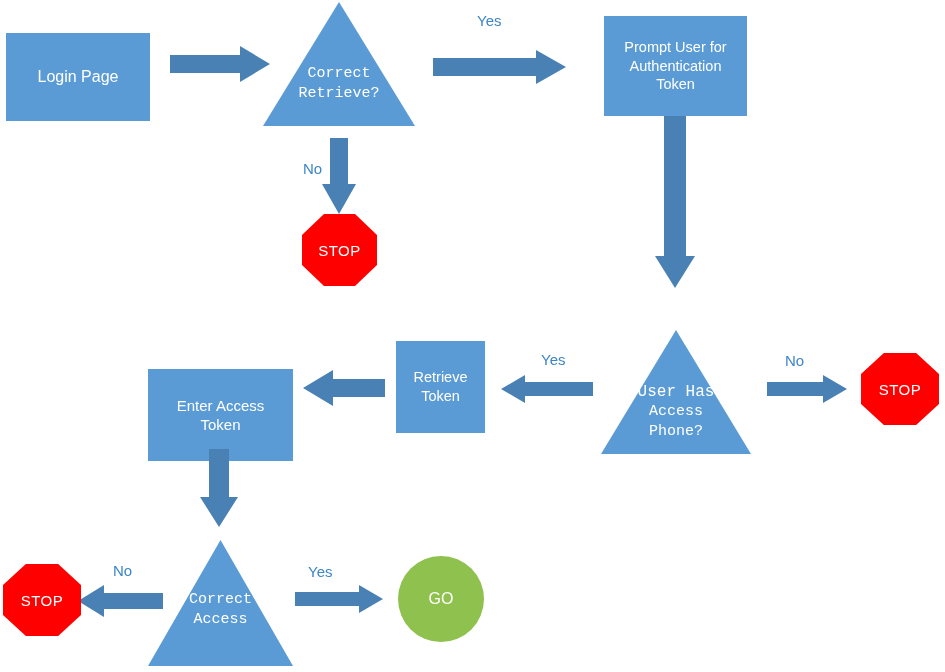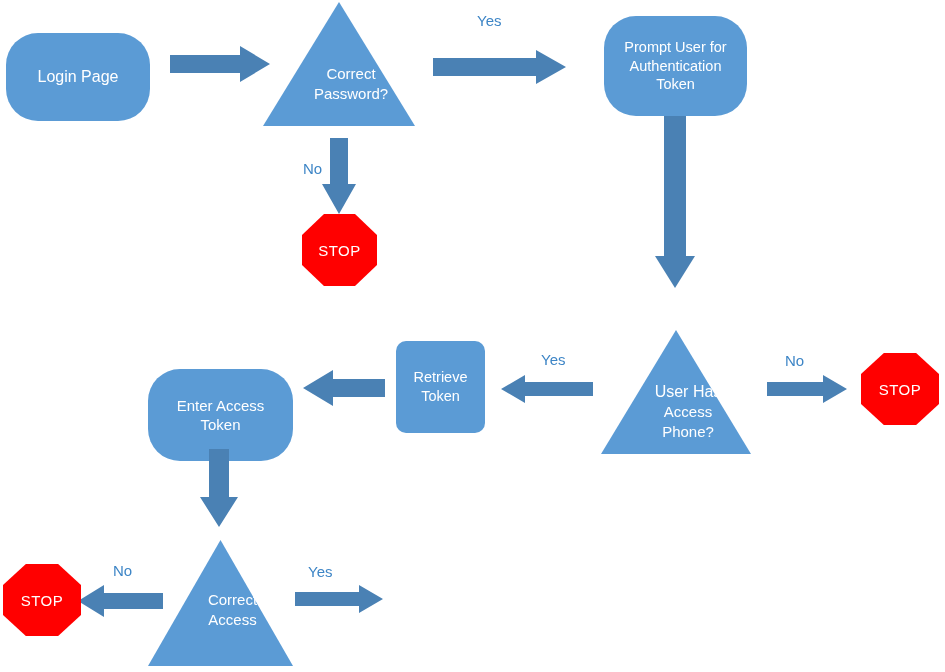--- a/index.html
+++ b/index.html
@@ -22,42 +22,42 @@
     box-sizing: border-box;
     display: flex;
     align-items: center;
     justify-content: center;
     text-align: center;
     color: #ffffff;
     line-height: 1.28;
   }
   .rect {
     background: #5b9bd5;
-    border-radius: 32px;
   }
   .rect-round {
     background: #5b9bd5;
-    border-radius: 10px;
+    border-radius: 0;
   }
   .tri {
     color: #ffffff;
   }
   .tri .tri-shape {
     position: absolute;
     left: 0;
     top: 0;
     width: 100%;
     height: 100%;
   }
   .tri .tri-label {
     position: absolute;
-    left: 12px;
+    left: 0;
     width: 100%;
     text-align: center;
     color: #ffffff;
+    font-family: Liberation Mono, monospace;
   }
   .stop {
     position: absolute;
     display: flex;
     align-items: center;
     justify-content: center;
     color: #ffffff;
     font-weight: normal;
     letter-spacing: 0.5px;
   }
@@ -109,21 +109,21 @@
     <svg width="100" height="36" viewBox="0 0 100 36">
       <polygon points="0,9 70,9 70,0 100,18 70,36 70,27 0,27" fill="#4a81b4"></polygon>
     </svg>
   </div>
 
   <div class="node tri" style="left:263px; top:2px; width:152px; height:124px;">
     <svg class="tri-shape" viewBox="0 0 152 124" preserveAspectRatio="none">
       <polygon points="76,0 152,124 0,124" fill="#5b9bd5"></polygon>
     </svg>
     <span class="tri-label" style="top:62px; font-size:15px;">Correct</span>
-    <span class="tri-label" style="top:82px; font-size:15px;">Password?</span>
+    <span class="tri-label" style="top:82px; font-size:15px;">Retrieve?</span>
   </div>
 
   <div class="edge-label" style="left:477px; top:12px; font-size:15px;">Yes</div>
 
   <div class="arrow" style="left:433px; top:50px; width:133px; height:34px;">
     <svg width="133" height="34" viewBox="0 0 133 34">
       <polygon points="0,8 103,8 103,0 133,17 103,34 103,26 0,26" fill="#4a81b4"></polygon>
     </svg>
   </div>
 
@@ -226,14 +226,17 @@
   </div>
 
   <div class="edge-label" style="left:308px; top:563px; font-size:15px;">Yes</div>
 
   <div class="arrow" style="left:295px; top:585px; width:88px; height:28px;">
     <svg width="88" height="28" viewBox="0 0 88 28">
       <polygon points="0,7 64,7 64,0 88,14 64,28 64,21 0,21" fill="#4a81b4"></polygon>
     </svg>
   </div>
 
+  <div class="go" style="left:398px; top:556px; width:86px; height:86px; font-size:16px;">
+    <span>GO</span>
+  </div>
 
 </div>
 
 </body></html>

